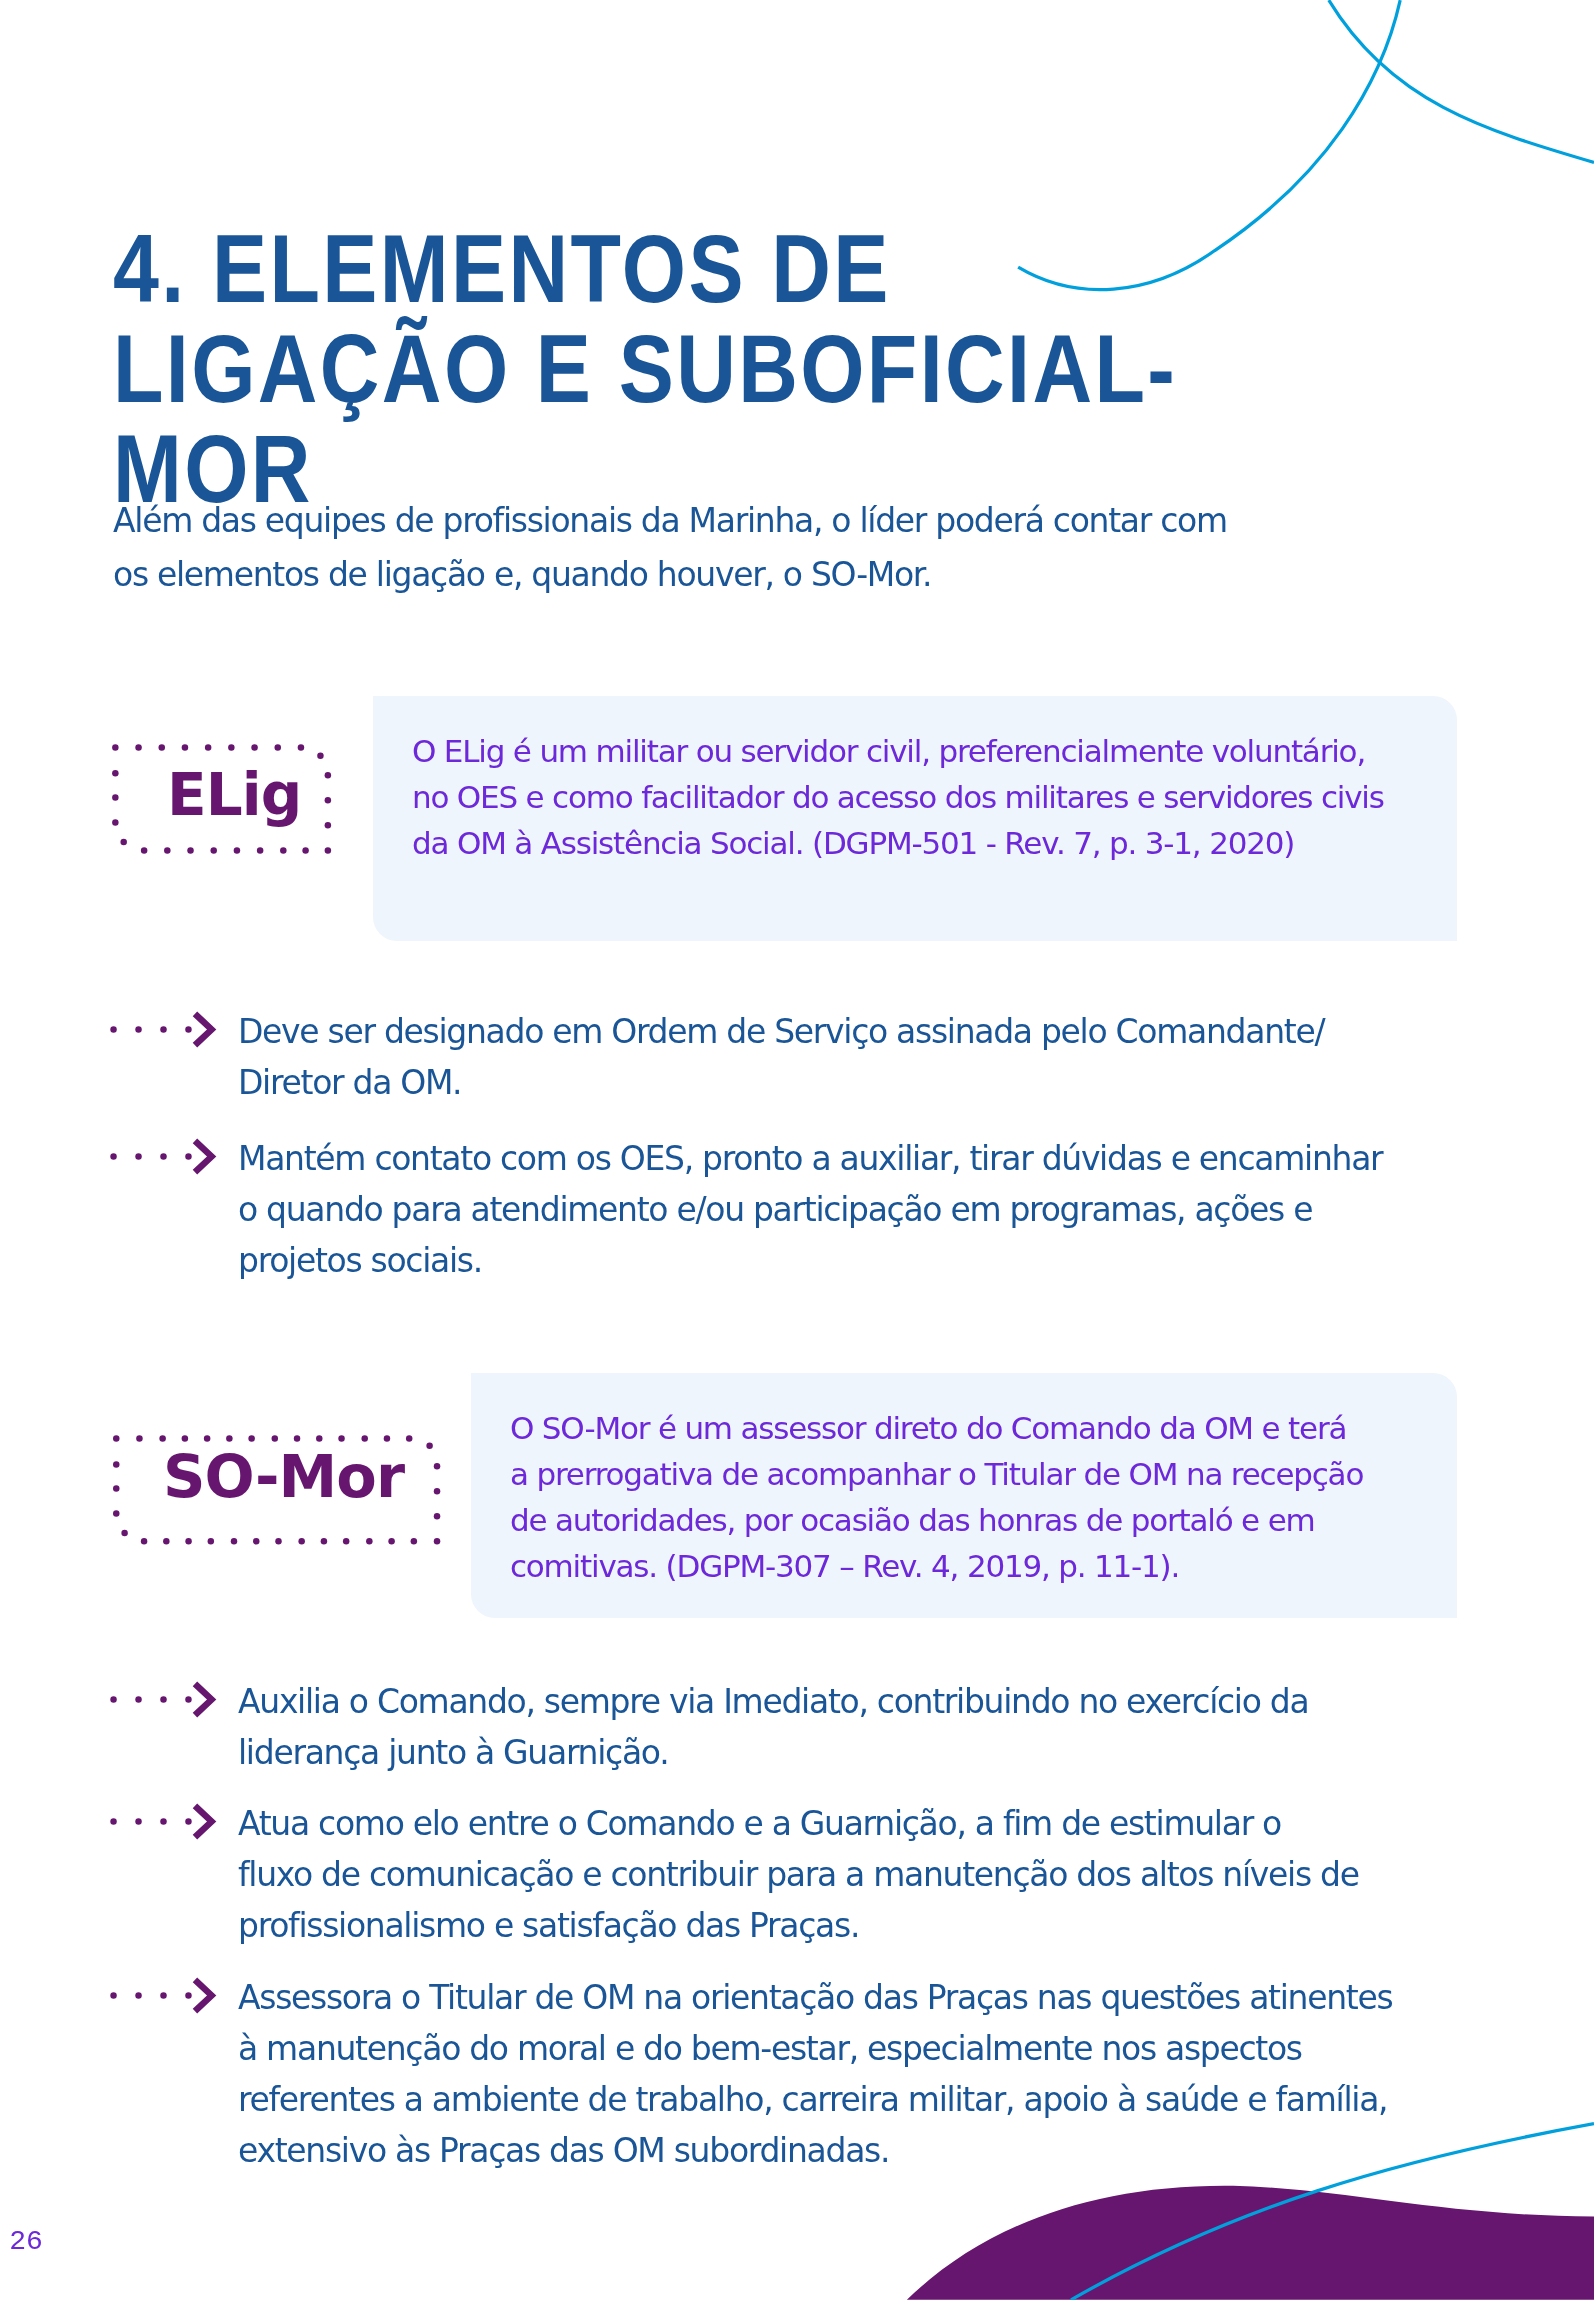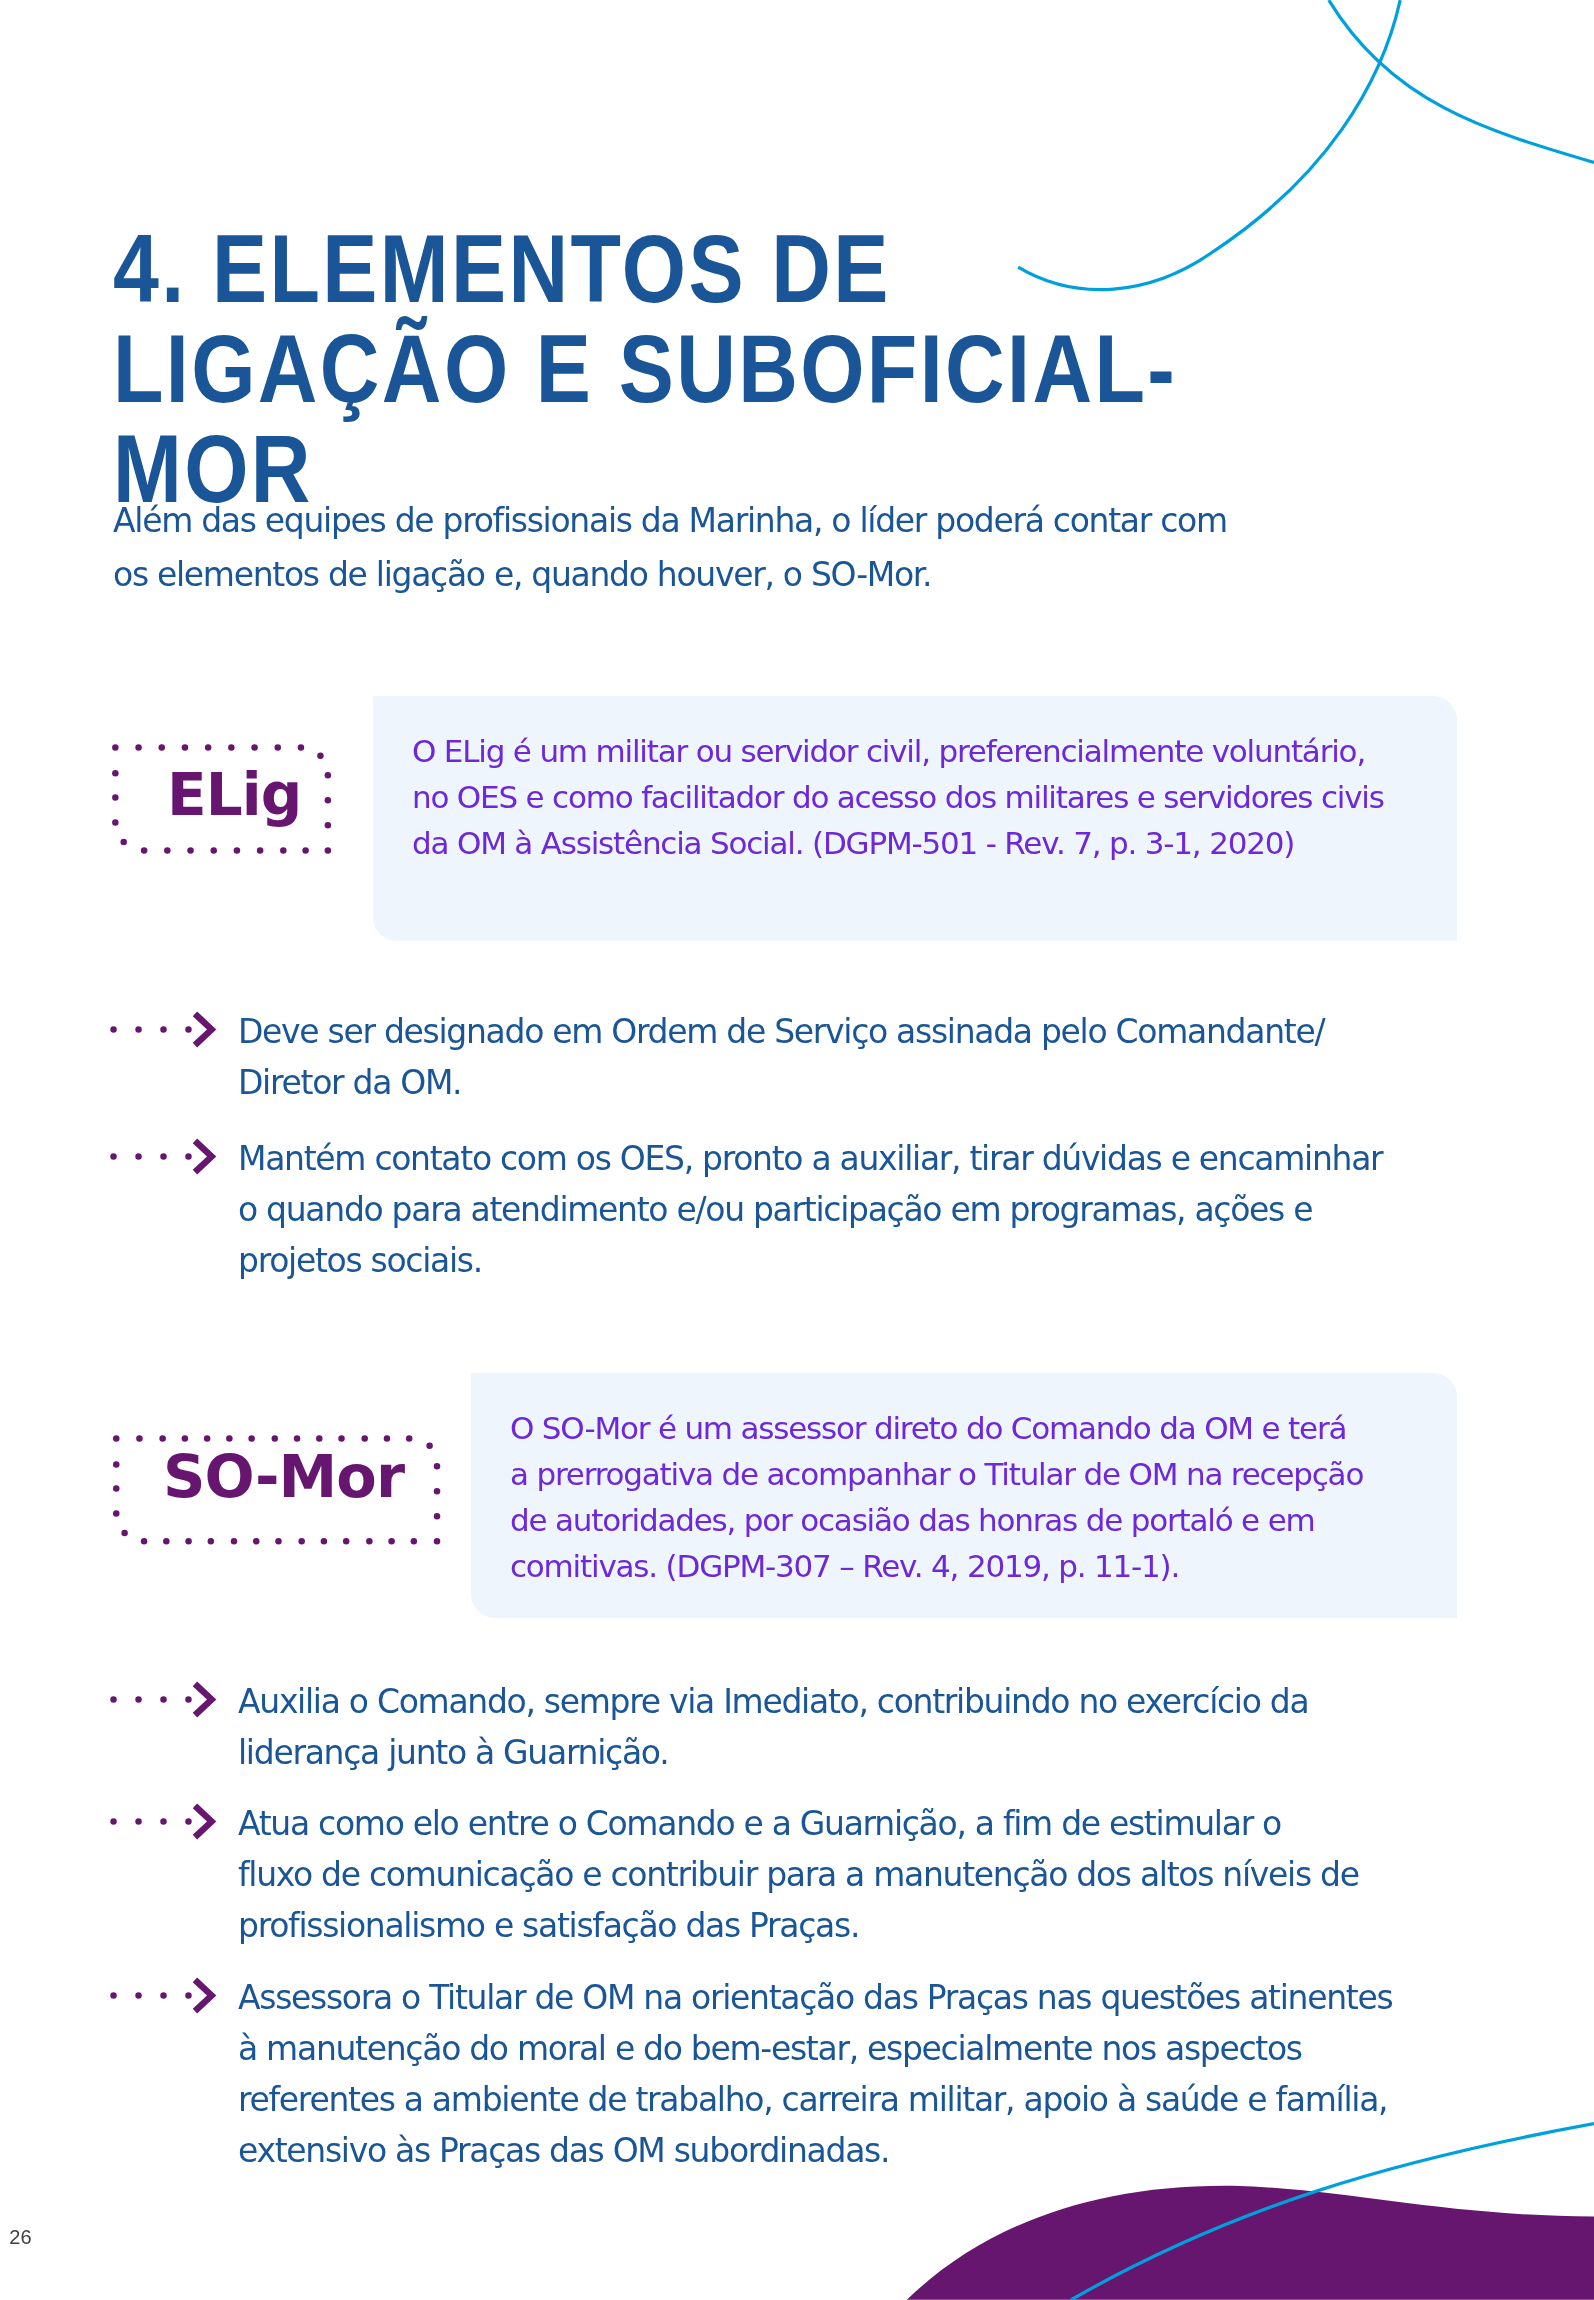--- a/index.html
+++ b/index.html
@@ -45,21 +45,21 @@
     .bullet { position: absolute; left: 0; width: 1594px; }
     .bullet .arrow { position: absolute; left: 106px; width: 115px; height: 37px; }
     .bullet .btext {
       position: absolute; left: 238px; font-family: "DejaVu Sans", sans-serif;
       font-size: 33px; line-height: 51px; color: #1a5697; letter-spacing: -1.3px;
     }
     .bullet .btext span { display: block; white-space: nowrap; }
 
     .page-number {
       position: absolute; left: 9.3px; top: 2226px;
-      font-family: Liberation Sans, sans-serif; font-size: 20px; color: #404040;
+      font-family: Liberation Mono, monospace; font-size: 28px; color: #6d28d9;
     }
   </style>
 </head>
 <body>
 
 <svg class="deco" viewBox="0 0 1719 2480" xmlns="http://www.w3.org/2000/svg">
 
   <path d="M1098 288 C 1160 325, 1240 320, 1310 270 C 1430 190, 1490 90, 1510 0" fill="none" stroke="#00a0dc" stroke-width="3.5"></path>
   <path d="M1433 0 C 1500 110, 1600 140, 1719 175" fill="none" stroke="#00a0dc" stroke-width="3.5"></path>
 

